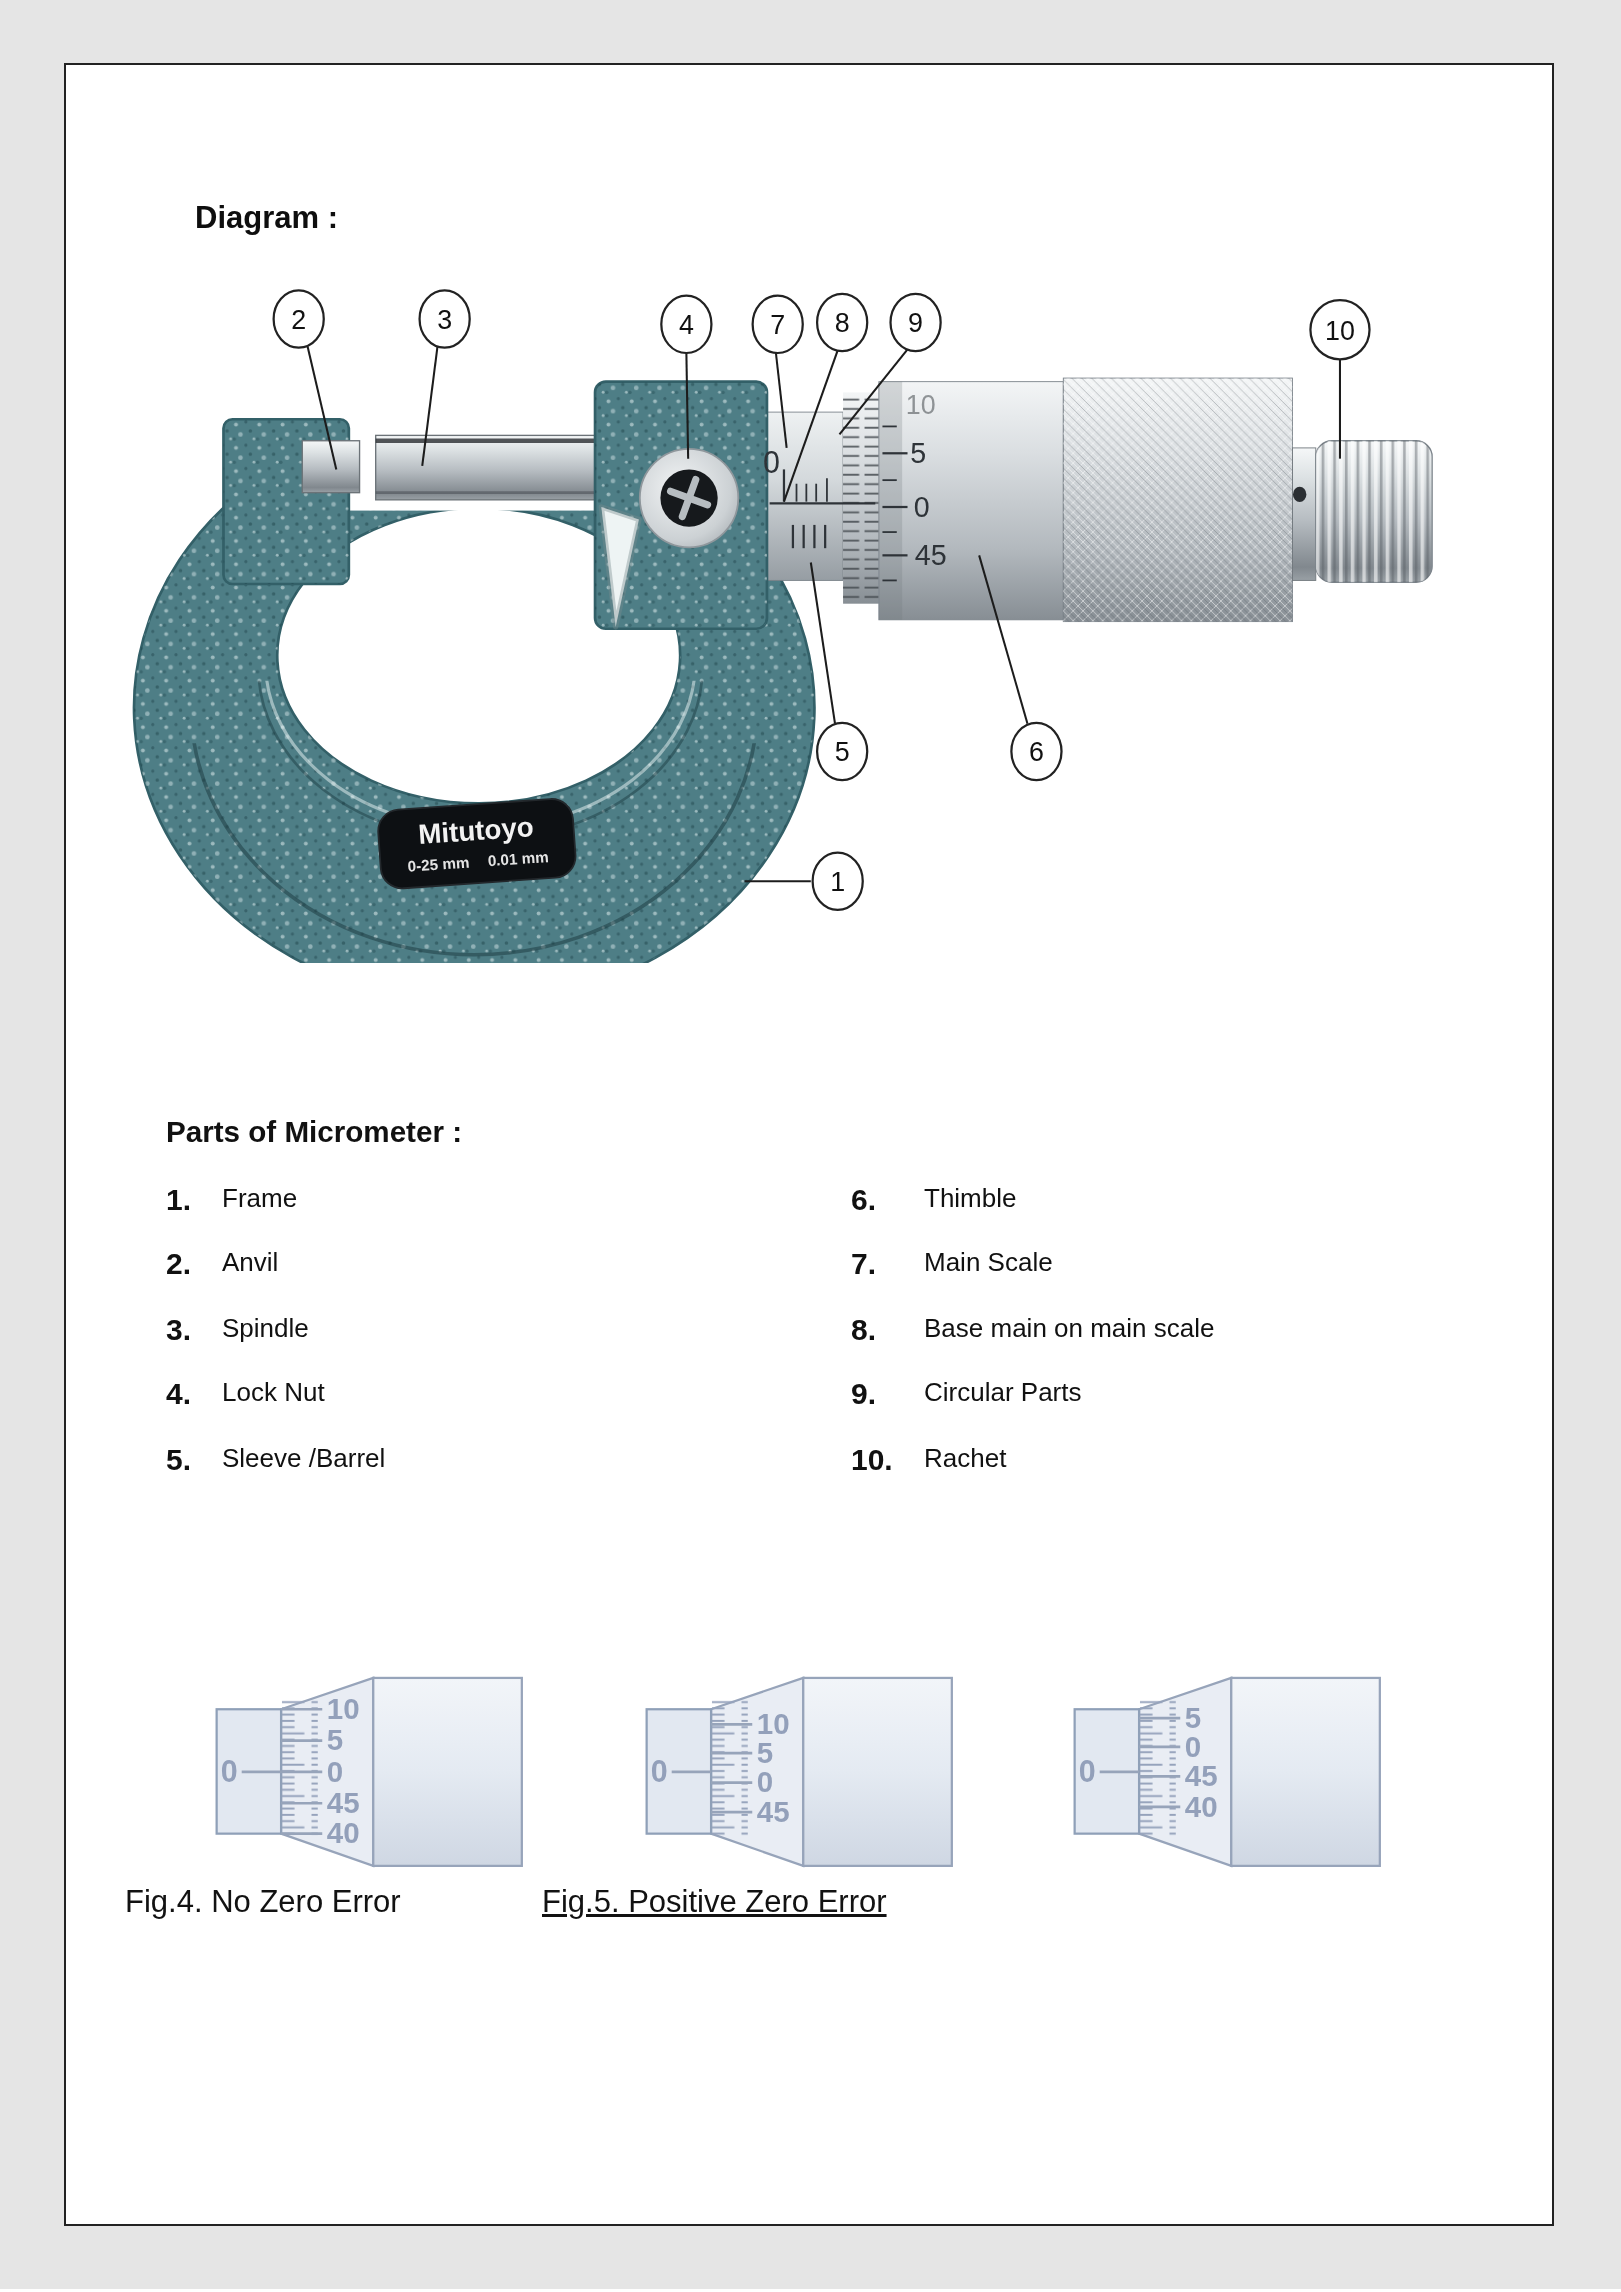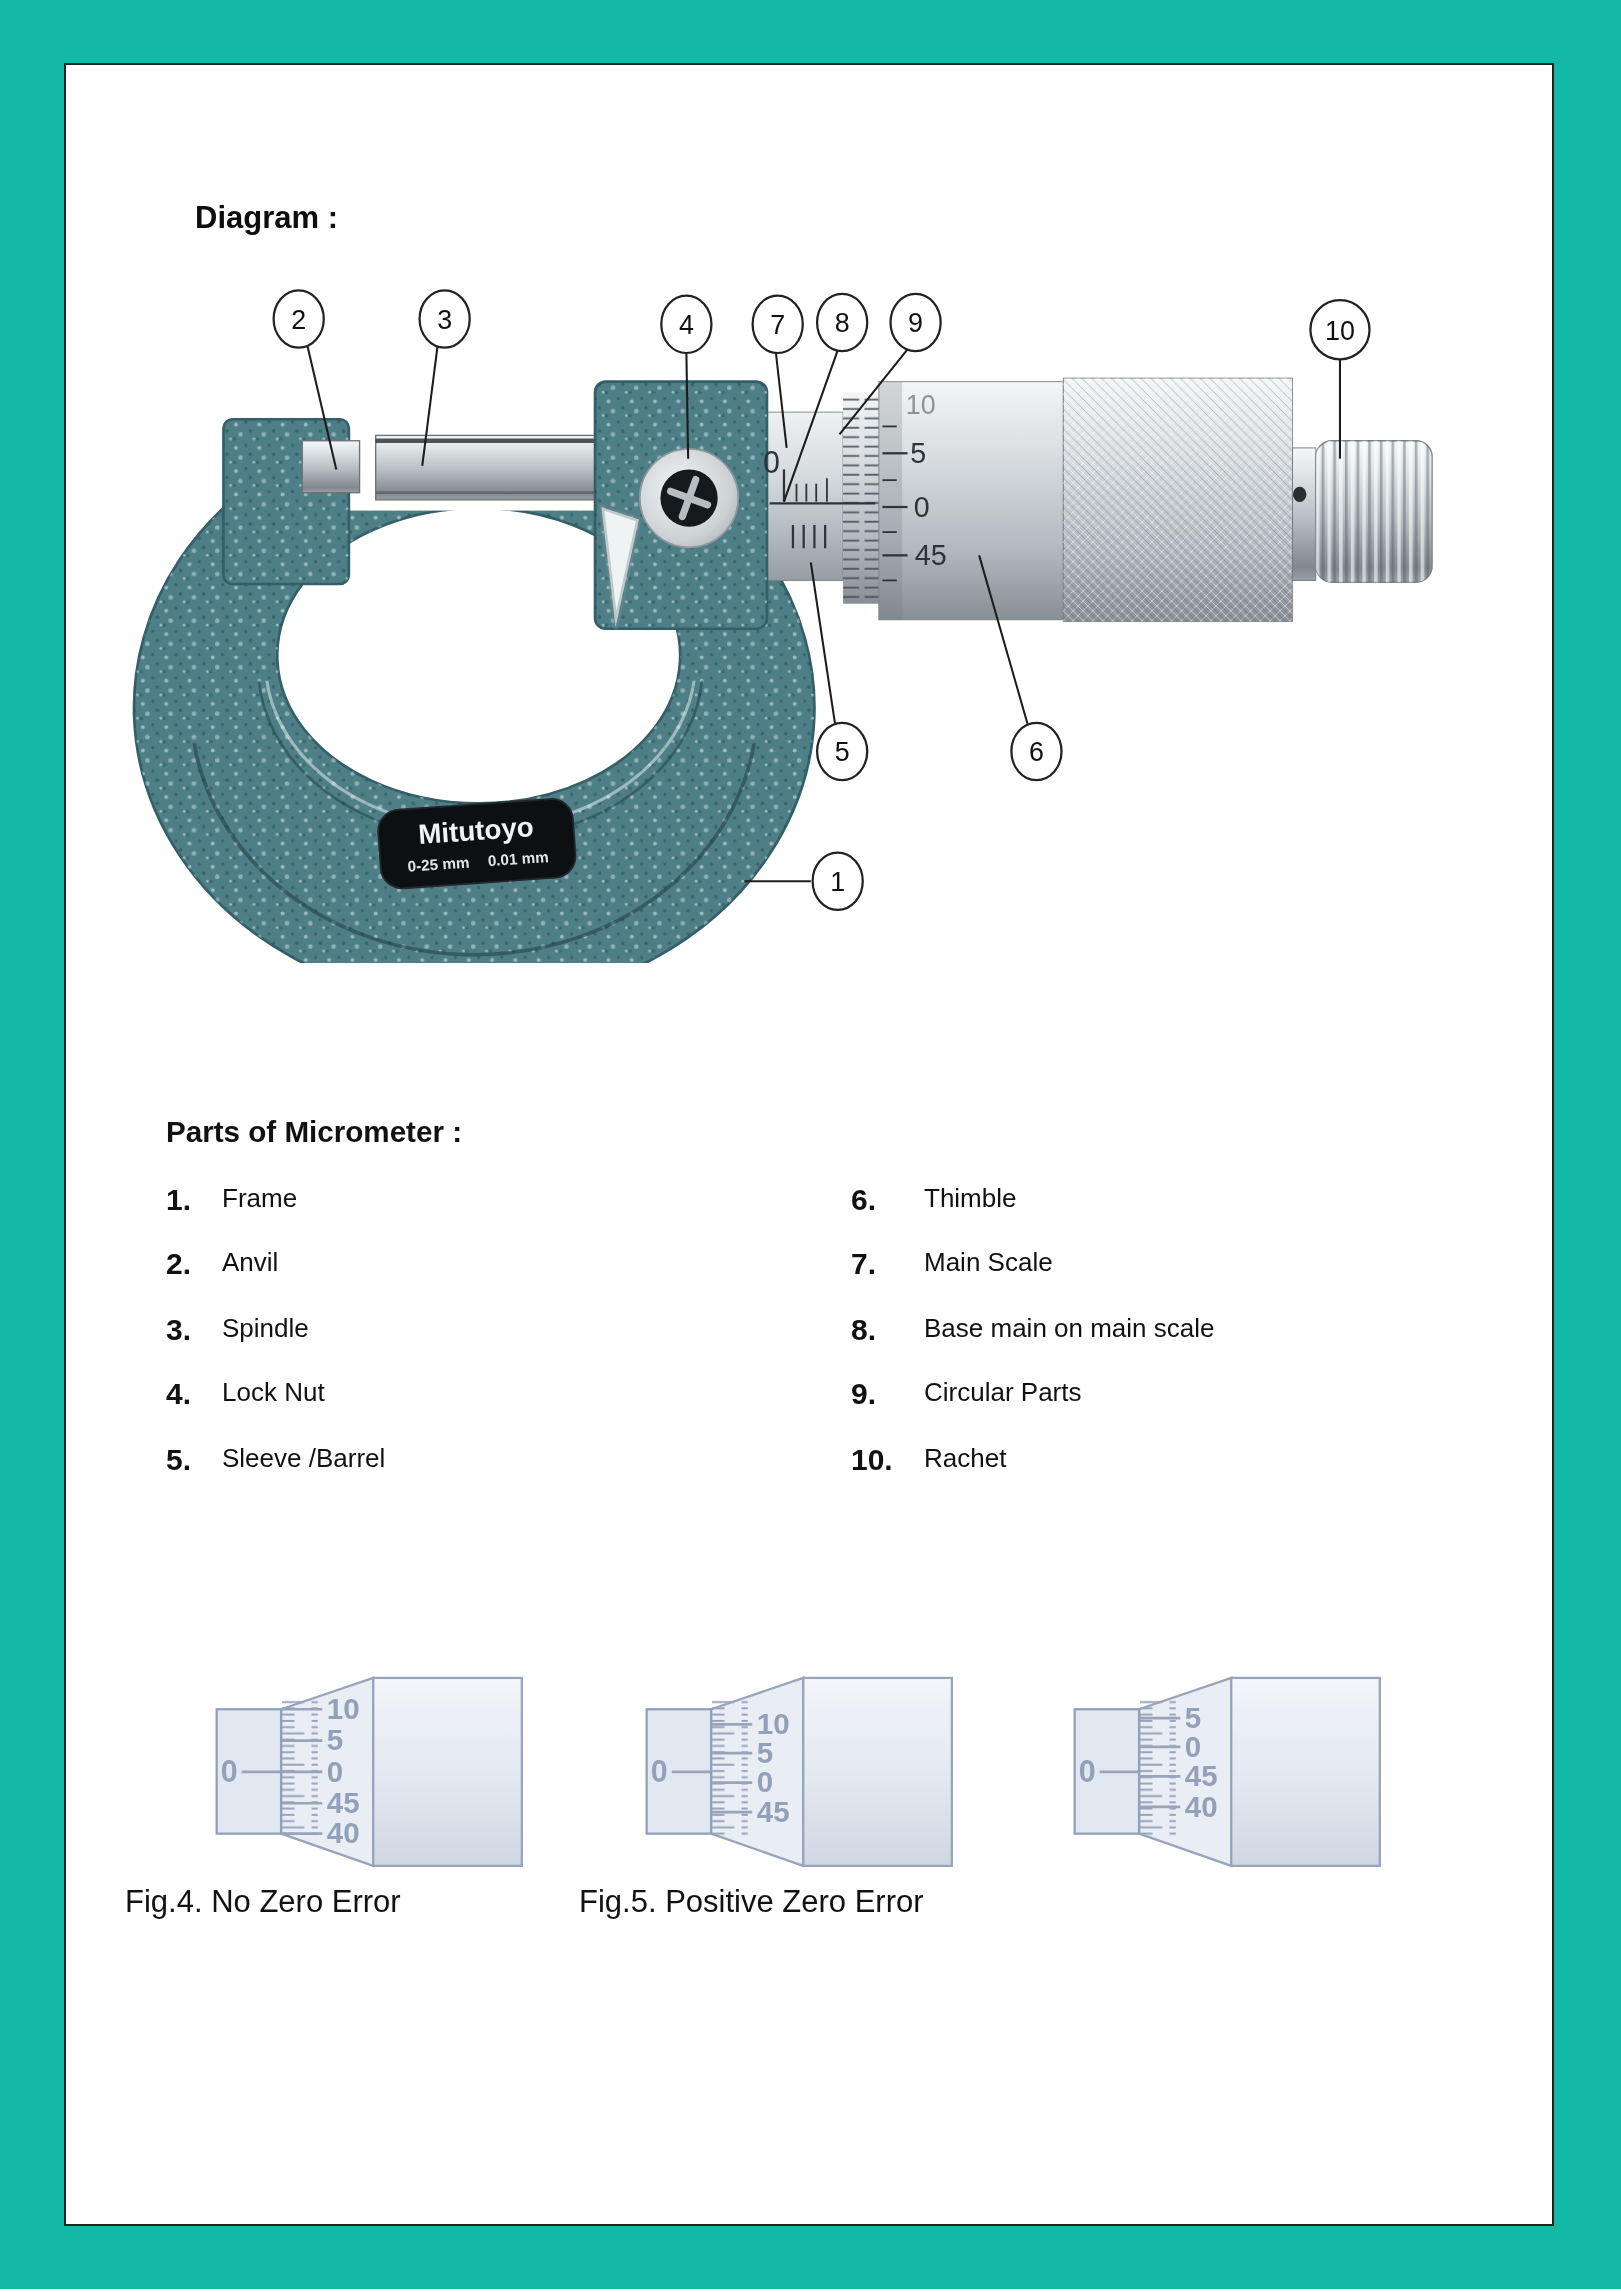--- a/index.html
+++ b/index.html
@@ -1,16 +1,16 @@
 <!DOCTYPE html>
 <html style="font-size:14.3px"><head>
 <meta charset="utf-8">
 <style>
   html,body{margin:0;padding:0;background:#ffffff;}
-  .page{position:relative;width:1621px;height:2289px;background:#14b8a6;overflow:hidden;
+  .page{position:relative;width:1621px;height:2289px;background:#e5e5e5;overflow:hidden;
         font-family:"Liberation Sans", sans-serif;color:#111;}
   .border-frame{position:absolute;left:64px;top:63px;width:1486px;height:2159px;
         border:2.7px solid #222;background:#fff;}
   .abs{position:absolute;}
   .h-bold{font-weight:bold;font-size:31px;line-height:1.1;color:#0e0e0e;}
   .fig3-caption{left:64px;top:1043px;width:1491px;text-align:center;font-weight:bold;font-size:29.6px;}
   .parts-heading{left:166px;top:1115px;font-weight:bold;font-size:29.6px;}
   .part-num{position:absolute;font-weight:bold;font-size:30px;line-height:1;}
   .part-label{position:absolute;font-size:26px;line-height:1;}
   .zcaption{position:absolute;top:1884px;font-size:31px;text-align:left;color:#121212;}
@@ -318,15 +318,15 @@
       <text x="155" y="67">5</text>
       <text x="155" y="99">0</text>
       <text x="155" y="132">45</text>
       <text x="155" y="166">40</text>
     </g>
     <text x="46" y="127" text-anchor="middle" font-size="34" font-weight="bold" fill="#93a0ba">0</text>
   </svg>
   </div>
 
   <div class="zcaption" style="left:125px;width:385px;">Fig.4. No Zero Error</div>
-  <div class="zcaption" style="left:579px;width:403px;">Fig.5. Positive Zero Error</div>
+  <div class="zcaption" style="left:542px;width:403px;text-decoration:underline;">Fig.5. Positive Zero Error</div>
 </div>
 
 
 </body></html>

